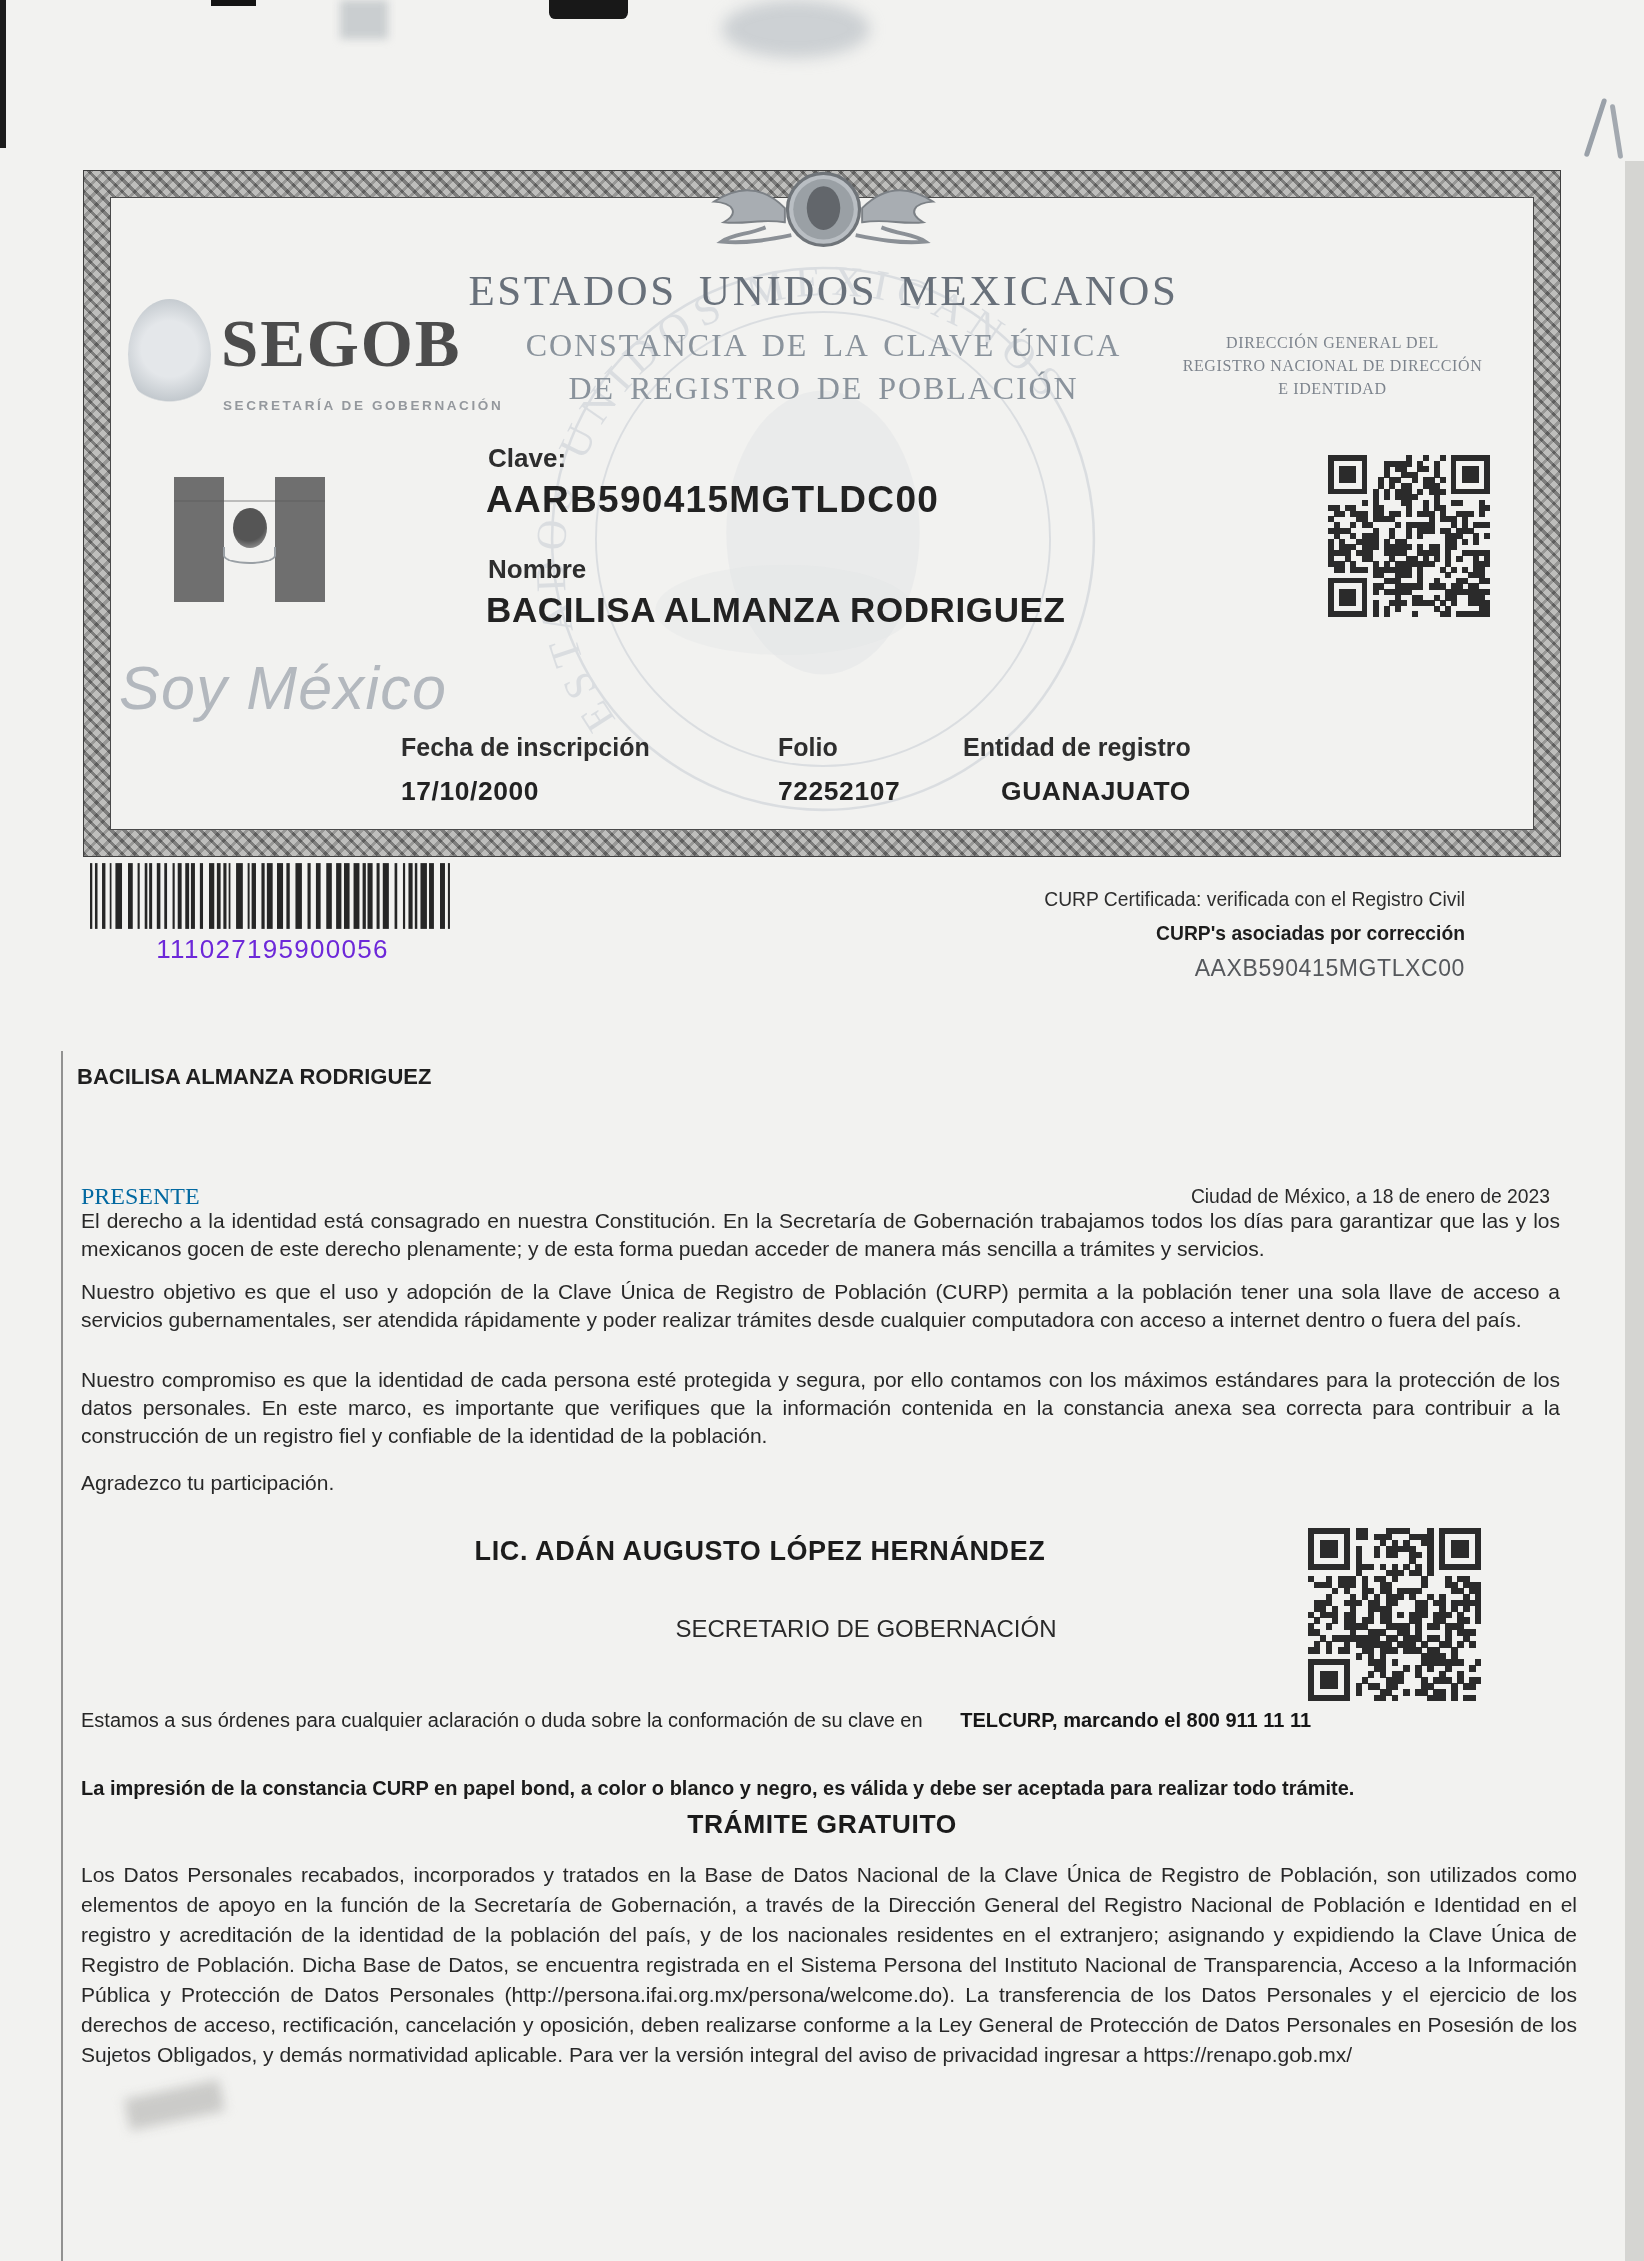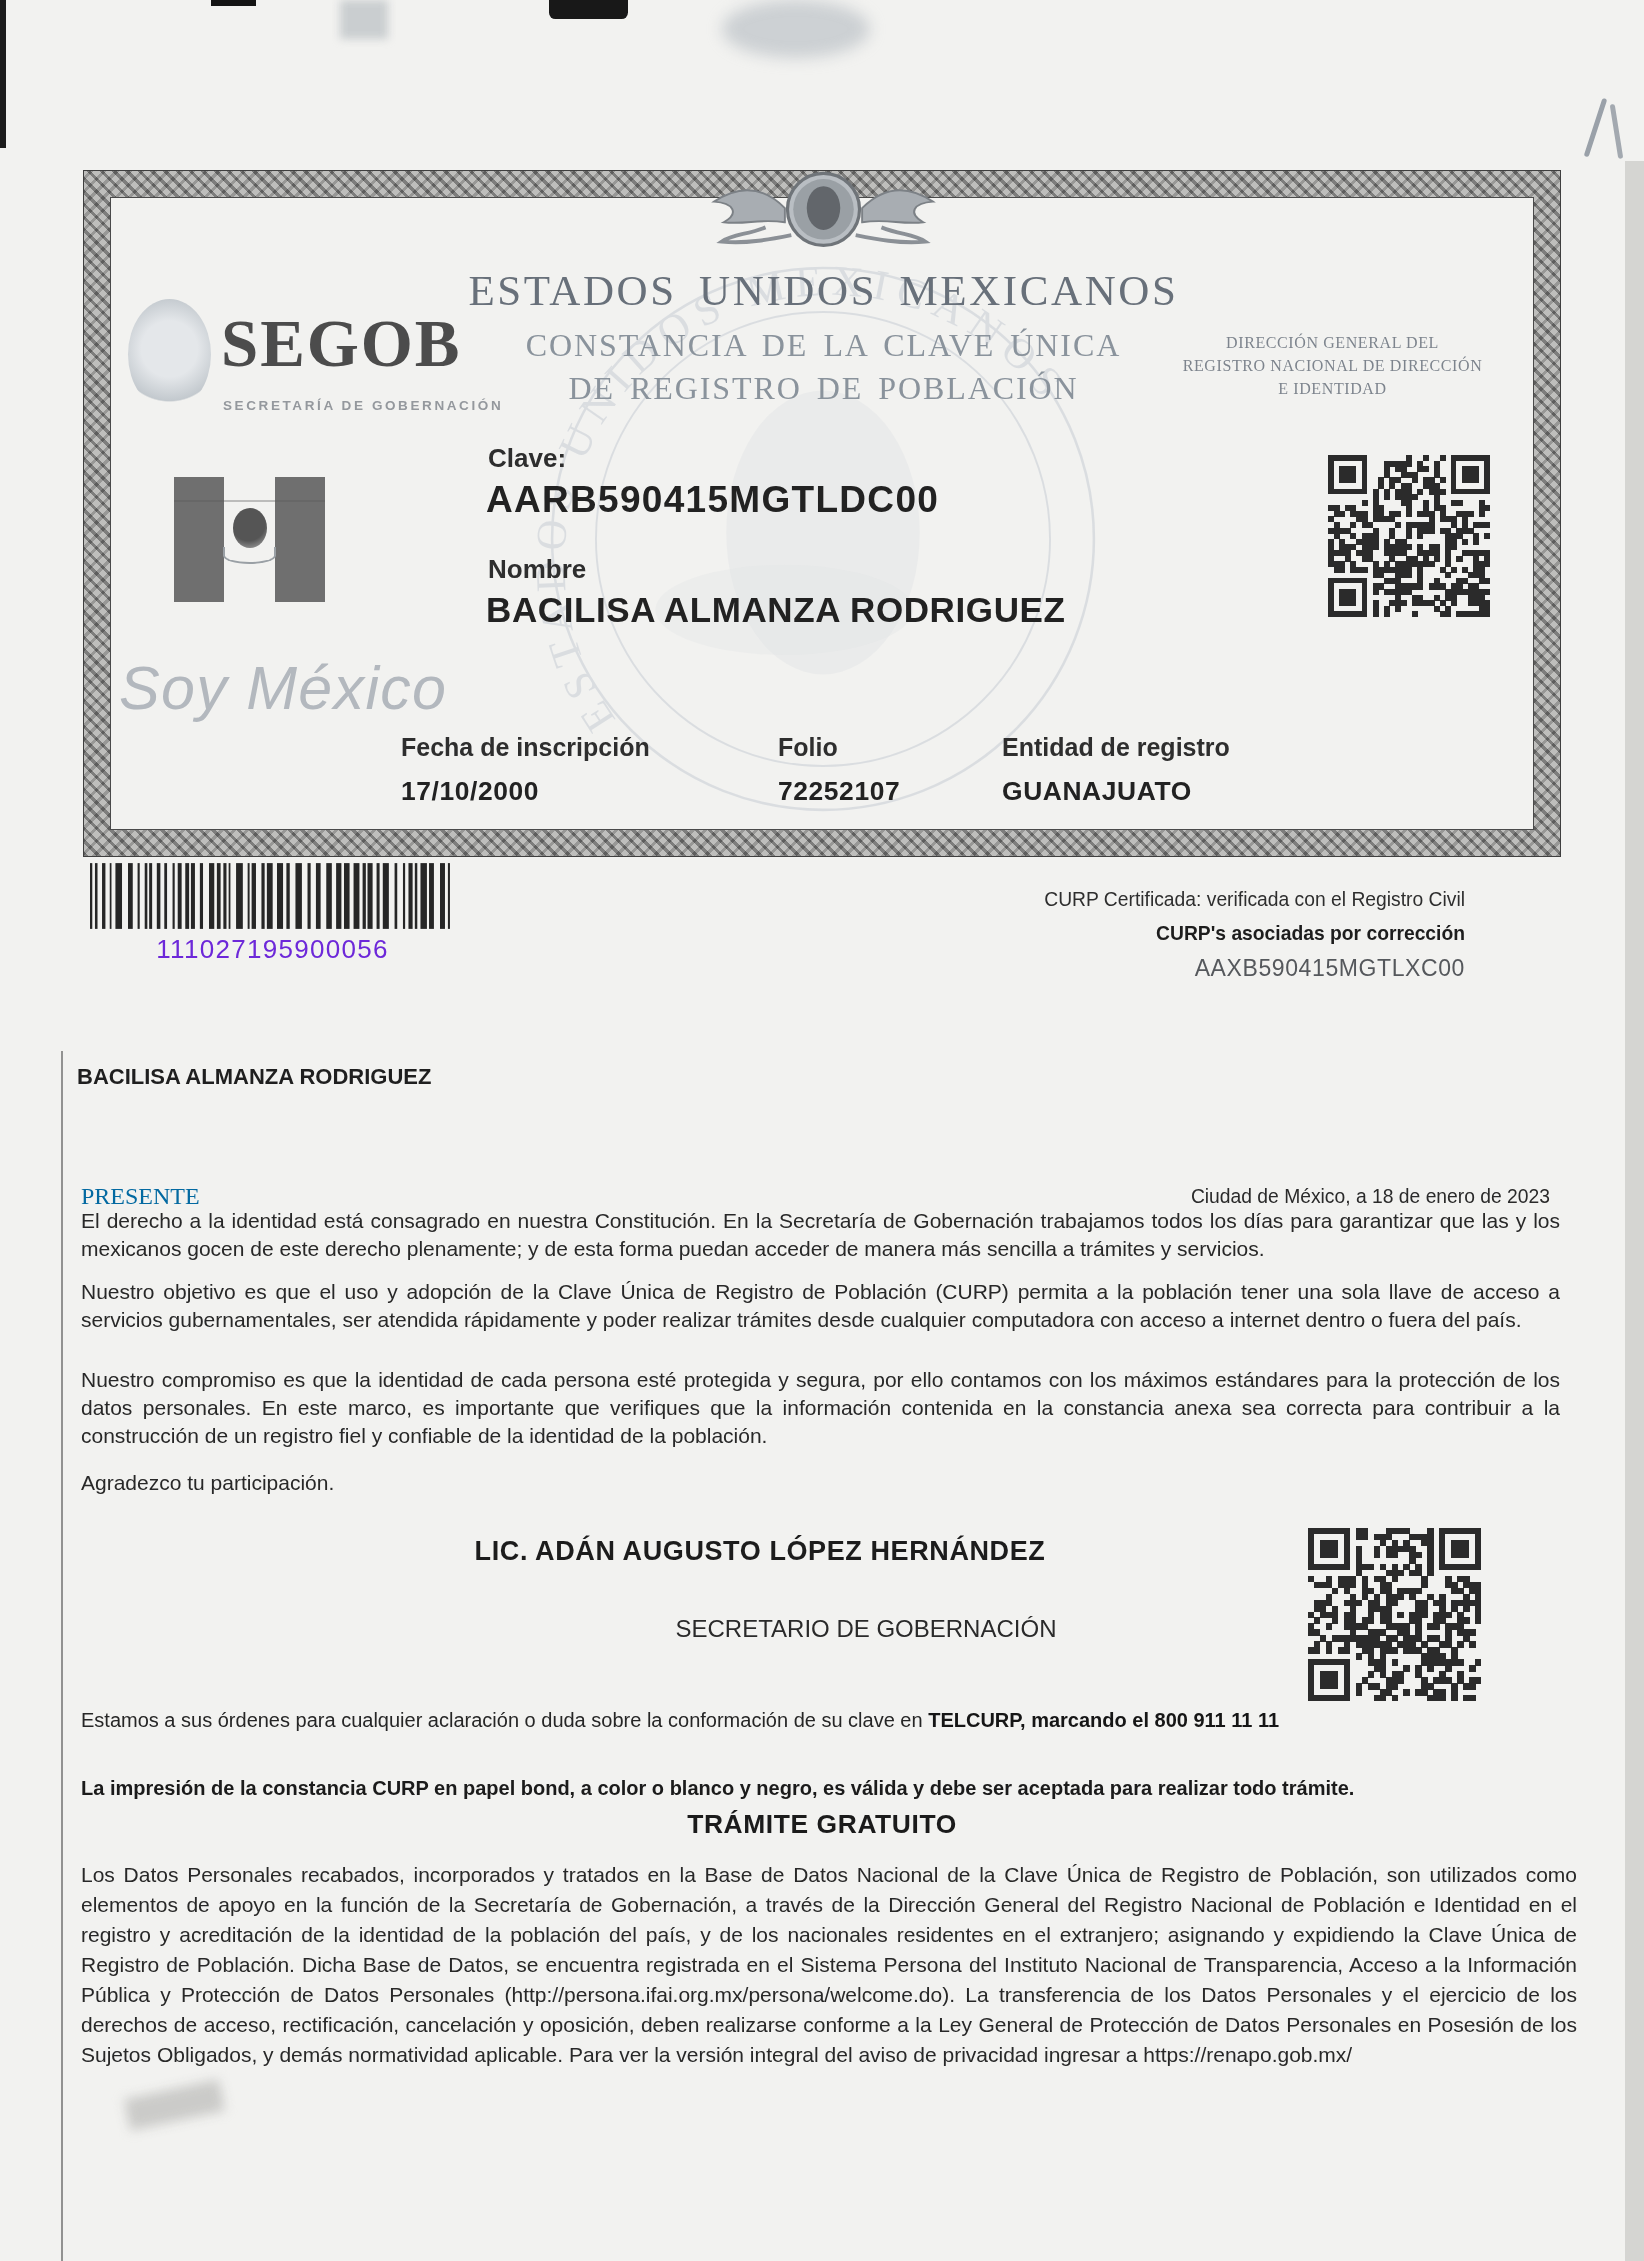--- a/index.html
+++ b/index.html
@@ -64,21 +64,21 @@
   .flag .ribbon{position:absolute;left:49px;top:70px;width:53px;height:17px;border:2.6px solid #9aa0a5;
                 border-top:none;border-radius:0 0 50% 50%;box-sizing:border-box;}
 
   .soy{position:absolute;left:35px;top:482px;font-size:61px;font-style:italic;color:#b3b8be;letter-spacing:1.3px;}
 
   .field{position:absolute;top:562px;}
   .field .f-label{font-size:25px;font-weight:bold;color:#2e2e2e;}
   .field .f-value{font-size:26.4px;font-weight:bold;color:#222;margin-top:14px;letter-spacing:0.6px;}
   .field.f0{left:317px;}
   .field.f1{left:694px;}
-  .field.f2{left:918px;}
+  .field.f2{left:879px;text-align:right;}
 
   
   .barcode{position:absolute;left:90px;top:863px;width:365px;height:66px;}
   .barcode-number{position:absolute;left:90px;top:934px;width:365px;text-align:center;
                   font-size:26px;color:#6d28d9;letter-spacing:1.3px;}
 
   .certif{position:absolute;left:993px;top:889px;width:472px;text-align:right;}
   .certif .c1{font-size:19.3px;color:#2e2e2e;}
   .certif .c2{font-size:19.3px;font-weight:bold;color:#1d1d1d;margin-top:11.6px;}
   .certif .c3{font-size:23px;color:#55585c;margin-top:10.3px;letter-spacing:0.6px;}
@@ -95,21 +95,21 @@
   .p3{top:1366px;}
   .closing{position:absolute;left:81px;top:1471px;font-size:21px;color:#282828;}
 
   .sig-name{position:absolute;left:0;top:1536px;width:1520px;text-align:center;
             font-size:27px;font-weight:bold;color:#1c1c1c;letter-spacing:0.6px;}
   .sig-title{position:absolute;left:0;top:1615px;width:1644px;text-align:center;font-size:24px;color:#2a2a2a;margin-left:44px;}
 
   .qr2{position:absolute;left:1308px;top:1528px;width:173px;height:173px;}
 
   .contact{position:absolute;left:81px;top:1709px;font-size:20px;color:#262626;}
-  .contact b{color:#161616;}
+  .contact b{color:#161616;margin-left:32px;}
   .print-notice{position:absolute;left:81px;top:1777px;font-size:20px;font-weight:bold;color:#1b1b1b;}
   .free-notice{position:absolute;left:0;top:1809px;width:1644px;text-align:center;
                font-size:26.4px;font-weight:bold;color:#1b1b1b;letter-spacing:0.6px;}
   .privacy{position:absolute;left:81px;top:1860px;width:1496px;font-size:21px;line-height:30px;
            text-align:justify;color:#282828;}
 </style>
 </head>
 <body>
 
 <div class="page">

